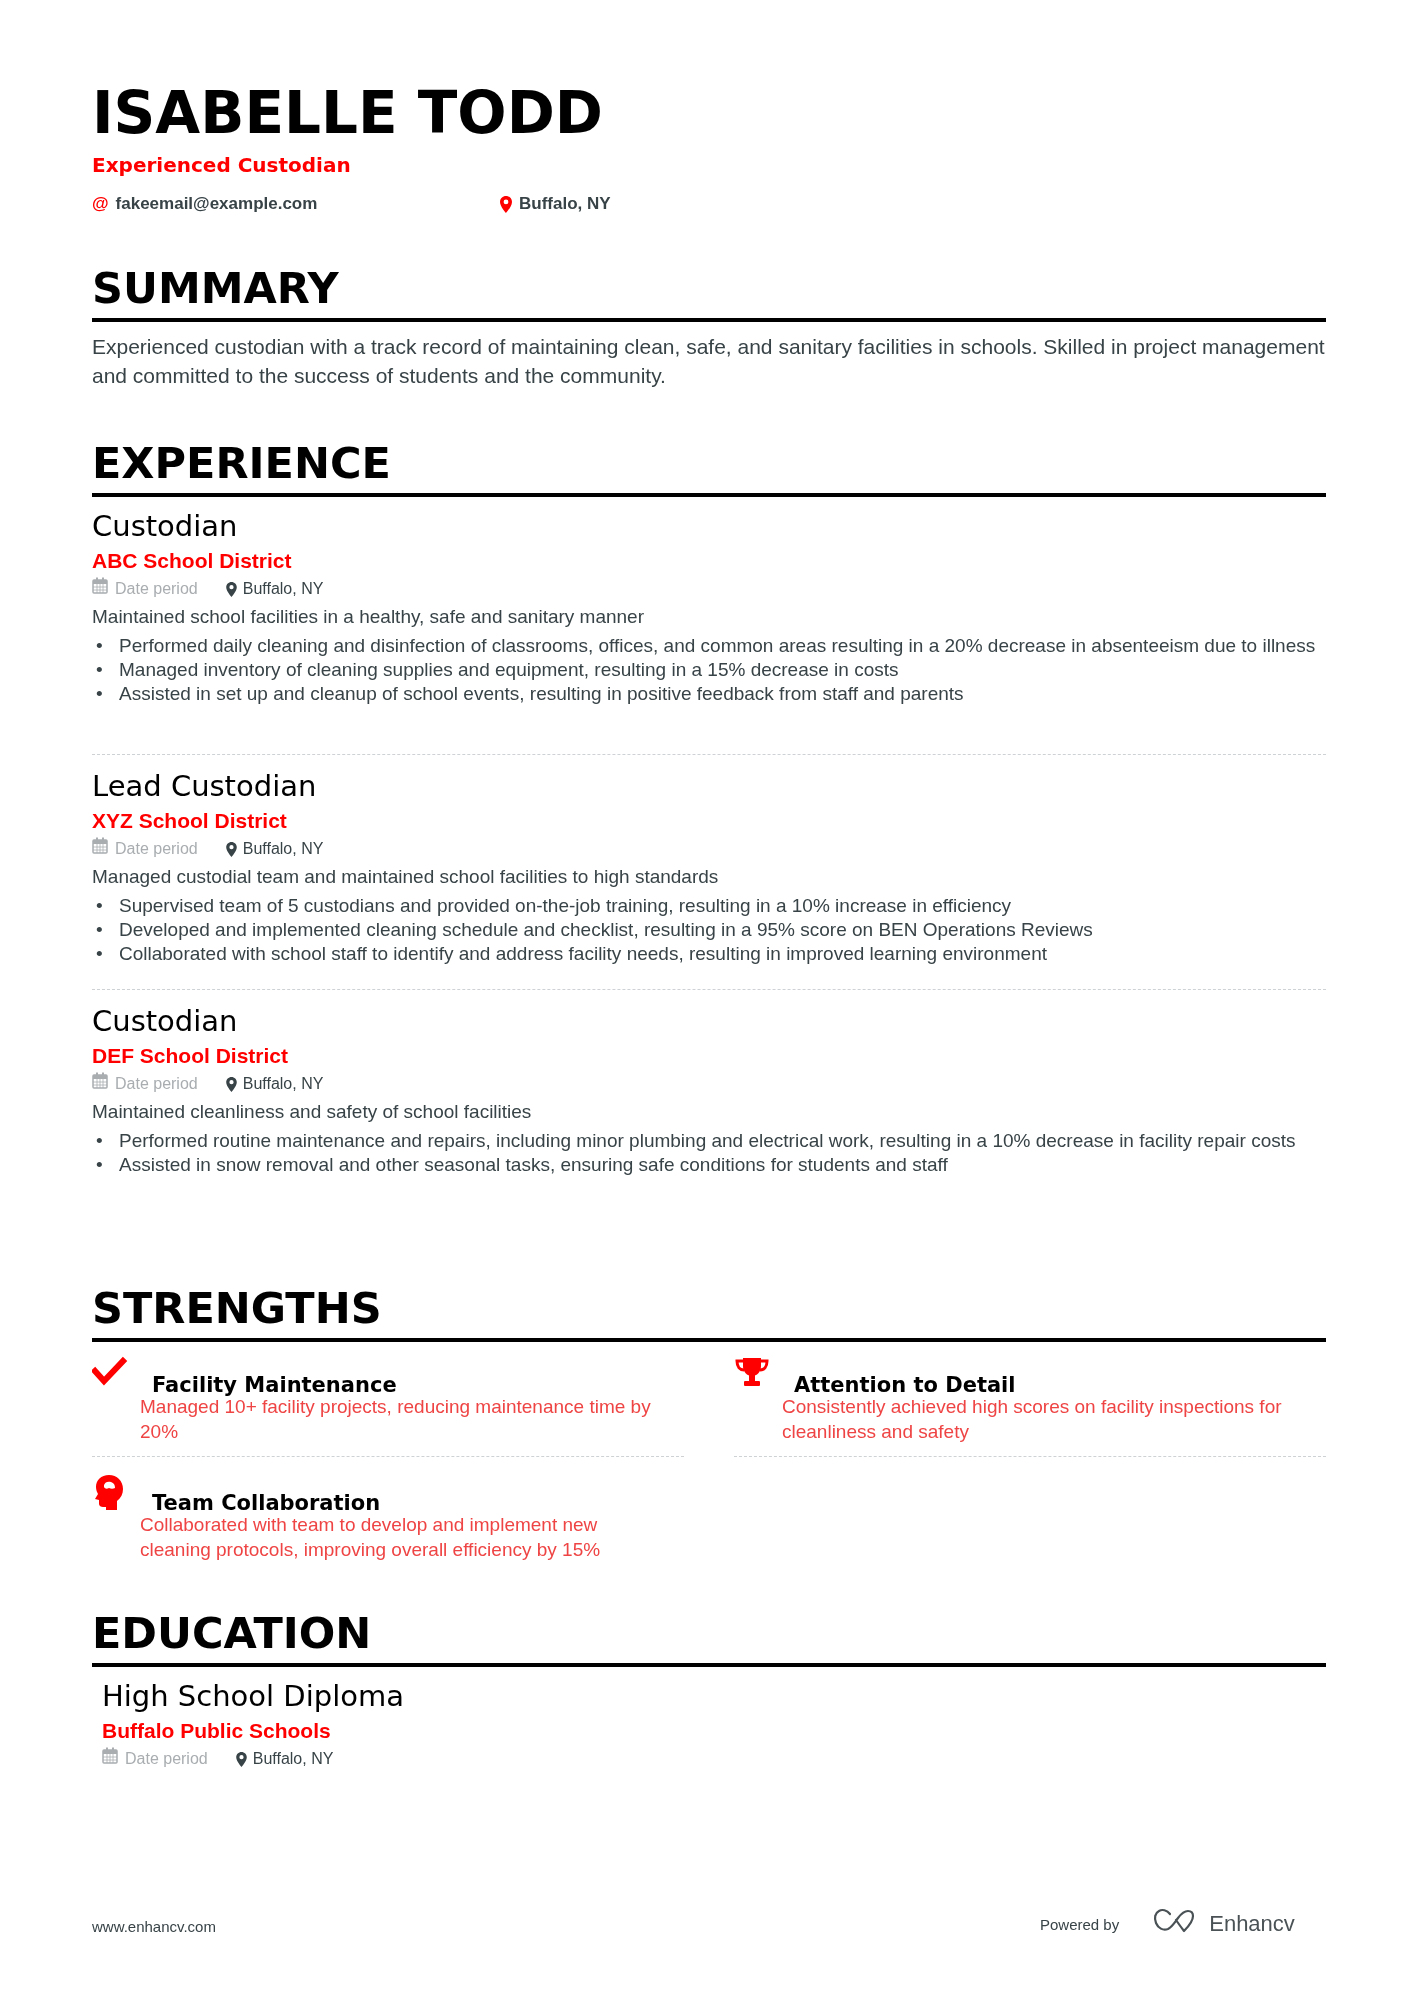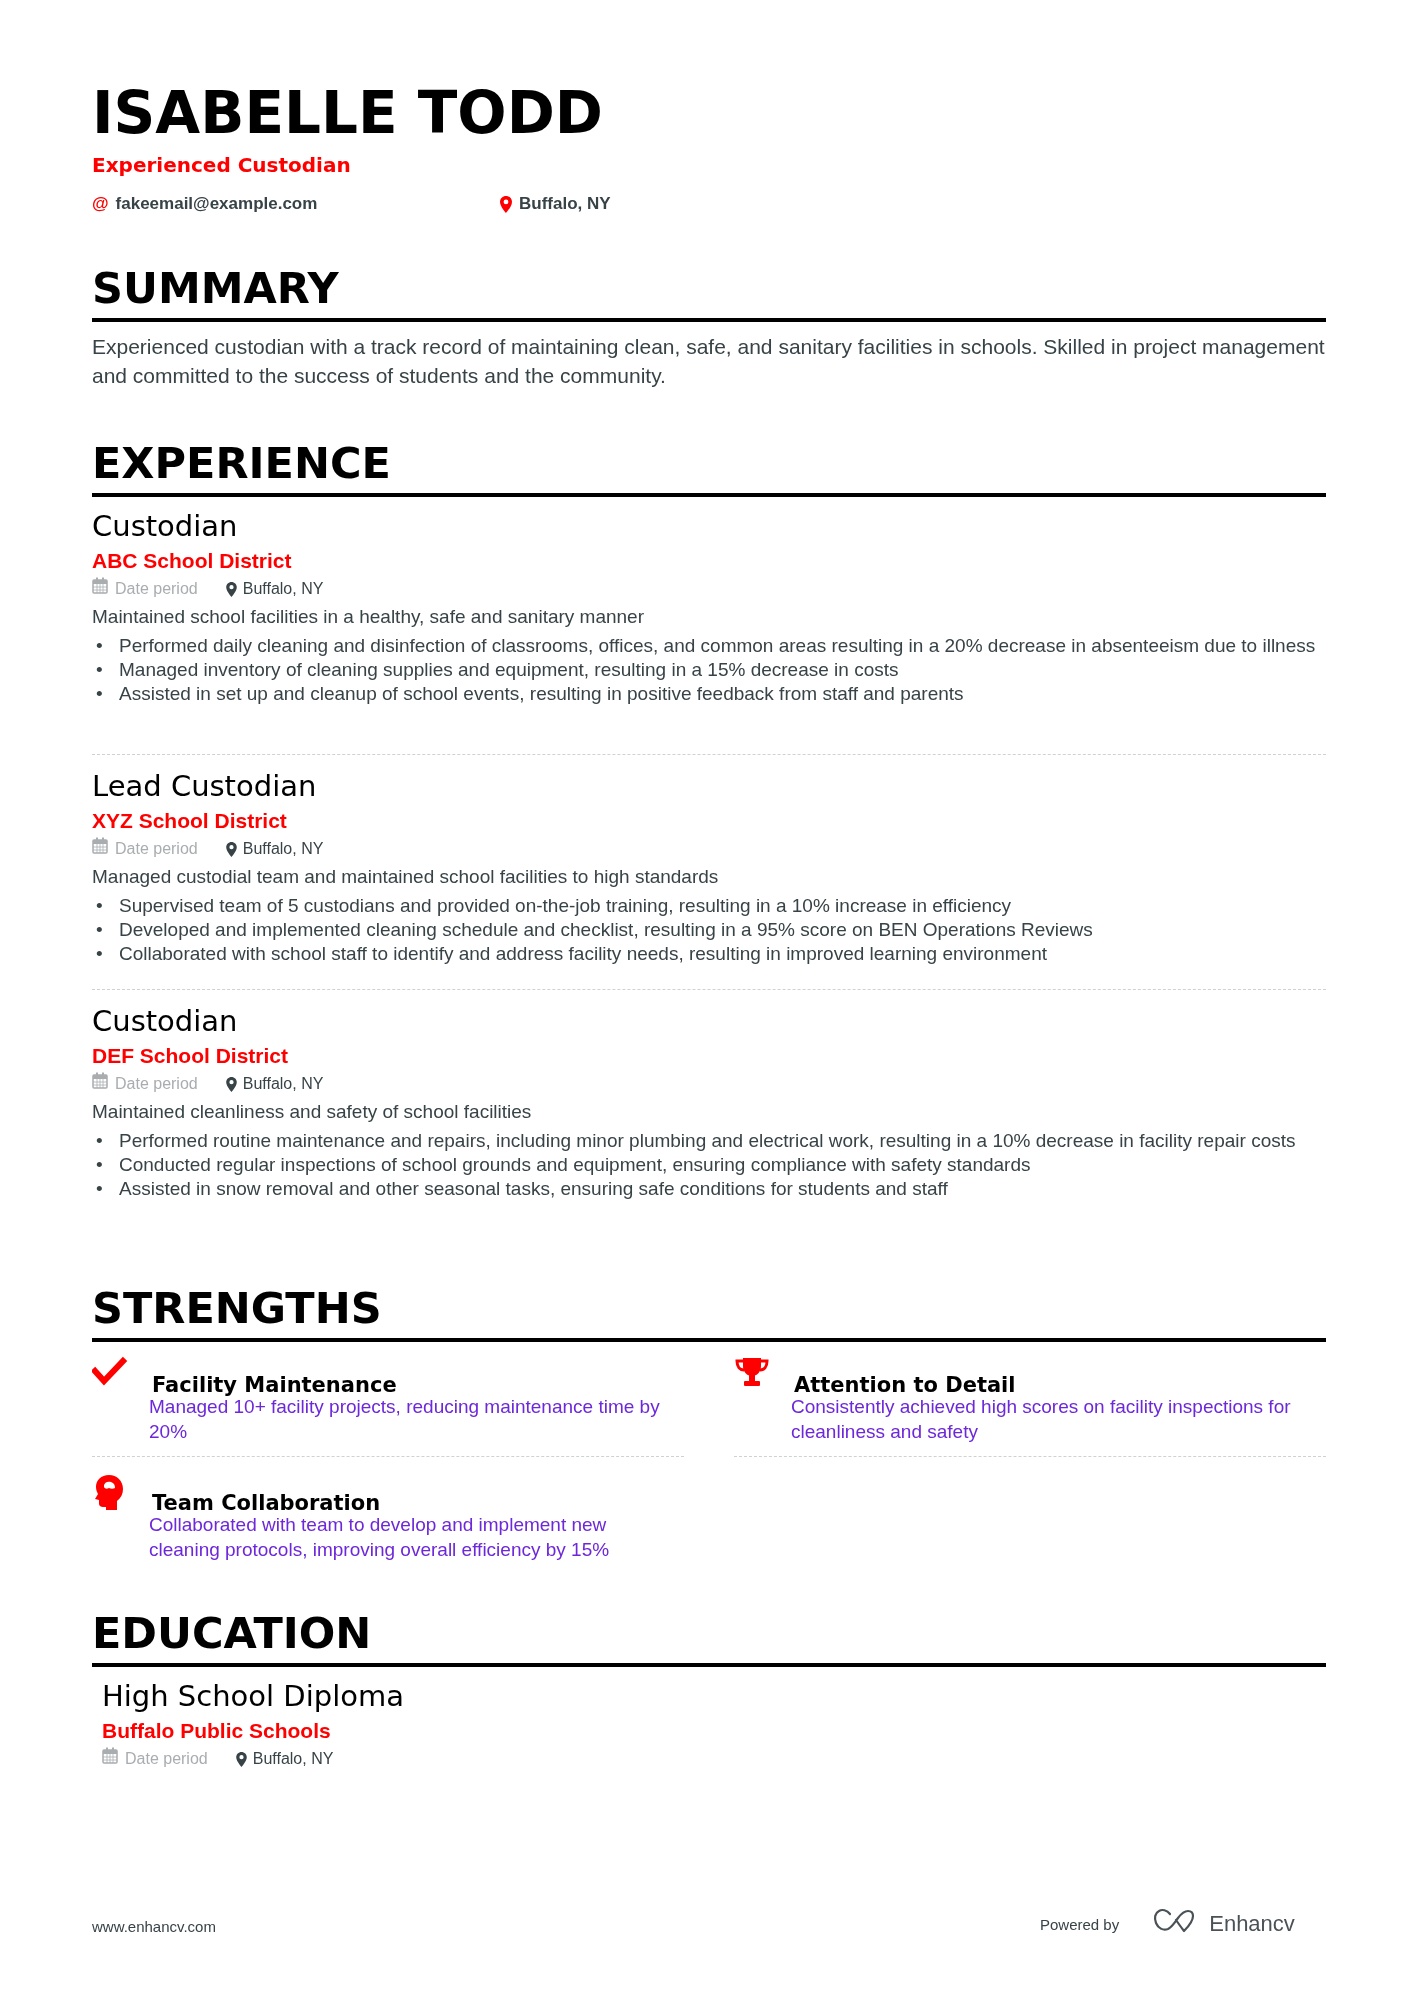--- a/index.html
+++ b/index.html
@@ -27,21 +27,21 @@
   .entry .meta .pin { margin-left: 28px; display: inline-flex; }
   .entry .desc { font-size: 19px; line-height: 26px; color: #384347; margin-top: 2px; }
   .entry ul { list-style: none; margin: 4px 0 0 0; padding: 0; }
   .entry li { position: relative; padding-left: 27px; font-size: 19px; line-height: 24px; color: #384347; }
   .entry li::before { content: "•"; position: absolute; left: 4px; top: 0; color: #384347; }
   .dash { position: absolute; left: 0; width: 1234px; border-top: 1px dashed #cfd2d4; }
   .strength { position: absolute; width: 592px; }
   .strength .s-icon { position: absolute; left: 0; top: 2px; width: 36px; height: 32px; }
   .strength .s-title { position: absolute; left: 60px; top: 16px; font-family: "DejaVu Sans", sans-serif; font-weight: bold;
                        font-size: 21px; line-height: 30px; color: #000; white-space: nowrap; }
-  .strength .s-desc { position: absolute; left: 57px; top: 40px; width: 520px; font-size: 19px; line-height: 25px; color: #6d28d9; }
+  .strength .s-desc { position: absolute; left: 48px; top: 40px; width: 520px; font-size: 19px; line-height: 25px; color: #ef4444; }
   .strength .s-dash { position: absolute; left: 0; width: 592px; border-top: 1px dashed #cfd2d4; }
   .footer-left { position: absolute; left: 92px; top: 1918px; font-size: 15px; color: #384347; white-space: nowrap; }
   .footer-right { position: absolute; left: 1040px; top: 1908px; display: flex; align-items: center; gap: 34px; white-space: nowrap; }
   .footer-right .powered { font-size: 15px; color: #384347; }
   .footer-right .brand { display: flex; align-items: center; gap: 12px; font-size: 22px; color: #4a5256; }
 </style>
 </head>
 <body>
 
 <div class="page">
@@ -151,21 +151,20 @@
       <span class="pin">
         <svg width="11" height="15" viewBox="0 0 12 17">
             <path d="M6 0C2.7 0 0 2.6 0 5.9 0 10.3 6 17 6 17s6-6.7 6-11.1C12 2.6 9.3 0 6 0zm0 8.3a2.4 2.4 0 1 1 0-4.8 2.4 2.4 0 0 1 0 4.8z" fill="#384347"></path>
           </svg>
       </span>
       <span class="loc">Buffalo, NY</span>
     </div>
     <div class="desc">Maintained cleanliness and safety of school facilities</div>
     <ul>
       <li>Performed routine maintenance and repairs, including minor plumbing and electrical work, resulting in a 10% decrease in facility repair costs</li>
-      <li>Conducted regular inspections of school grounds and equipment, ensuring compliance with safety standards</li>
       <li>Assisted in snow removal and other seasonal tasks, ensuring safe conditions for students and staff</li>
     </ul>
   </div>
 
   <div class="section-h" style="top:1284px;">
     <div class="label">STRENGTHS</div>
     <div class="rule"></div>
   </div>
 
   <div class="strength" style="left:0; top:1354px; height:106px;">

